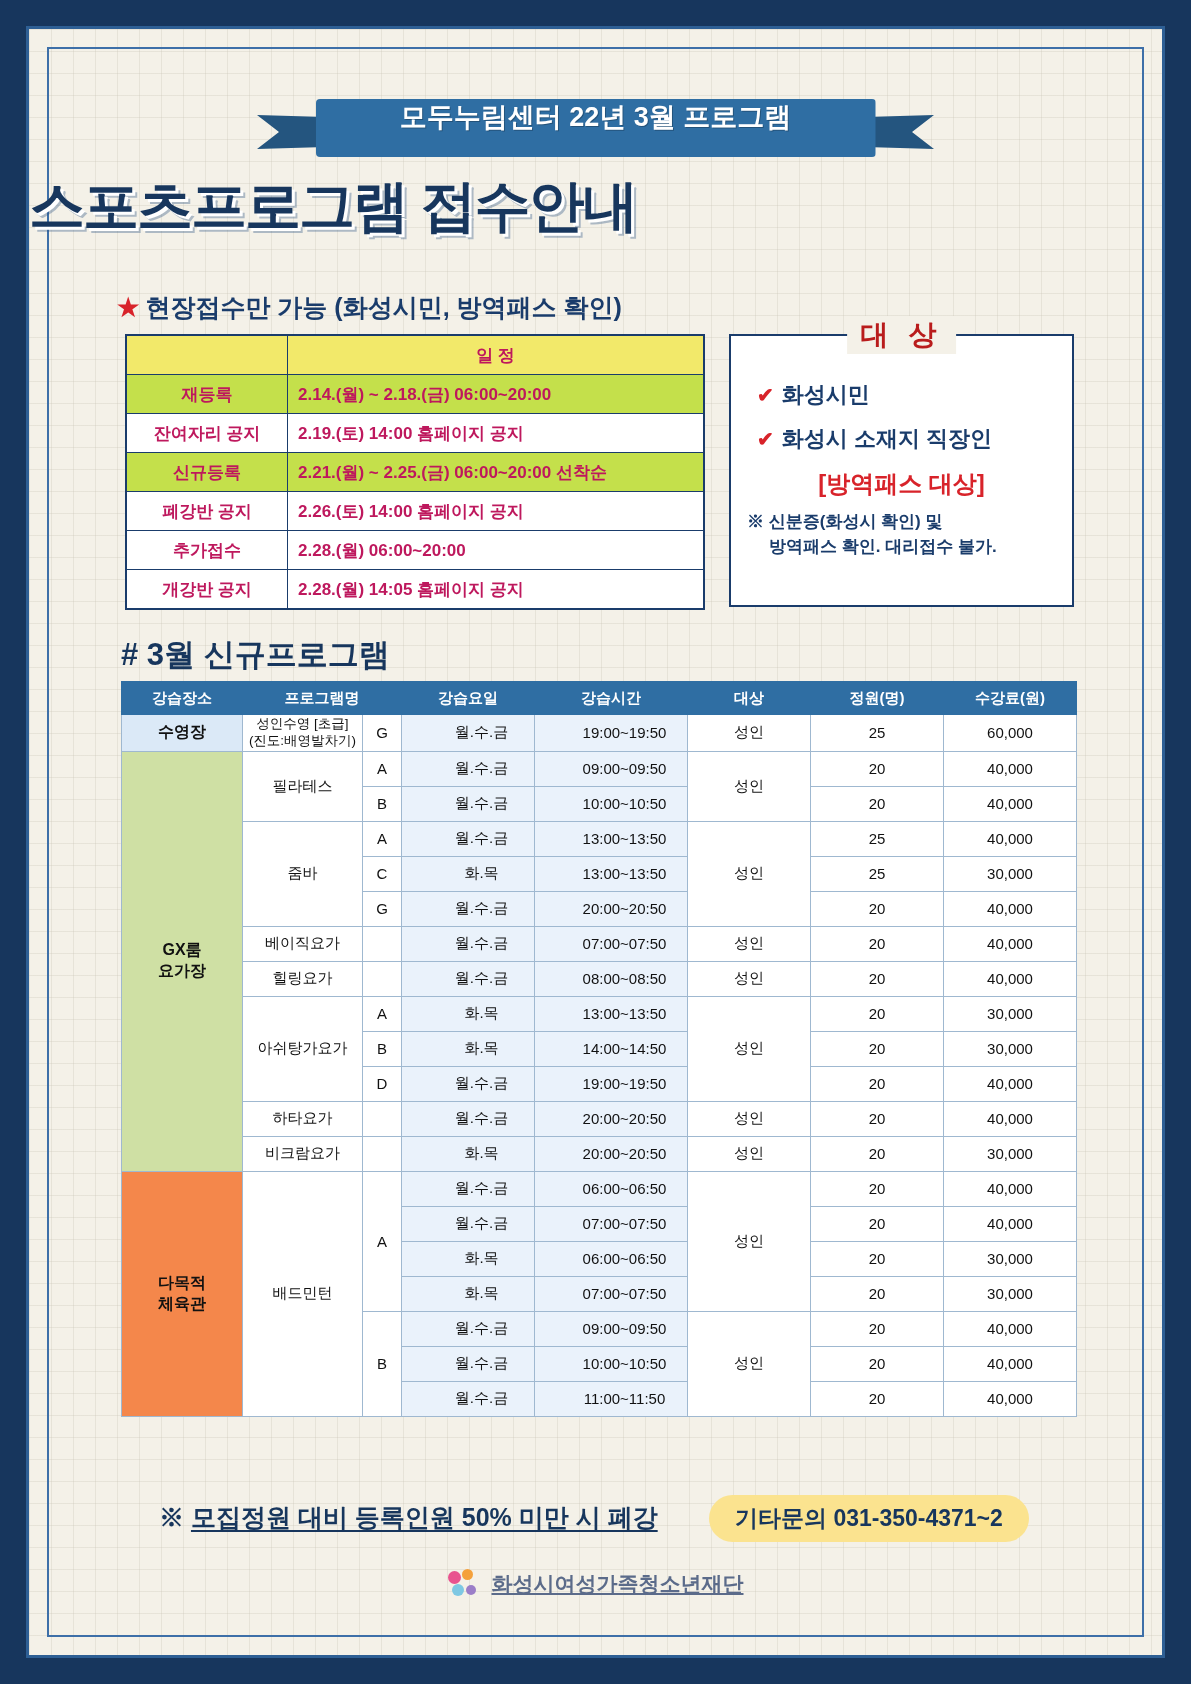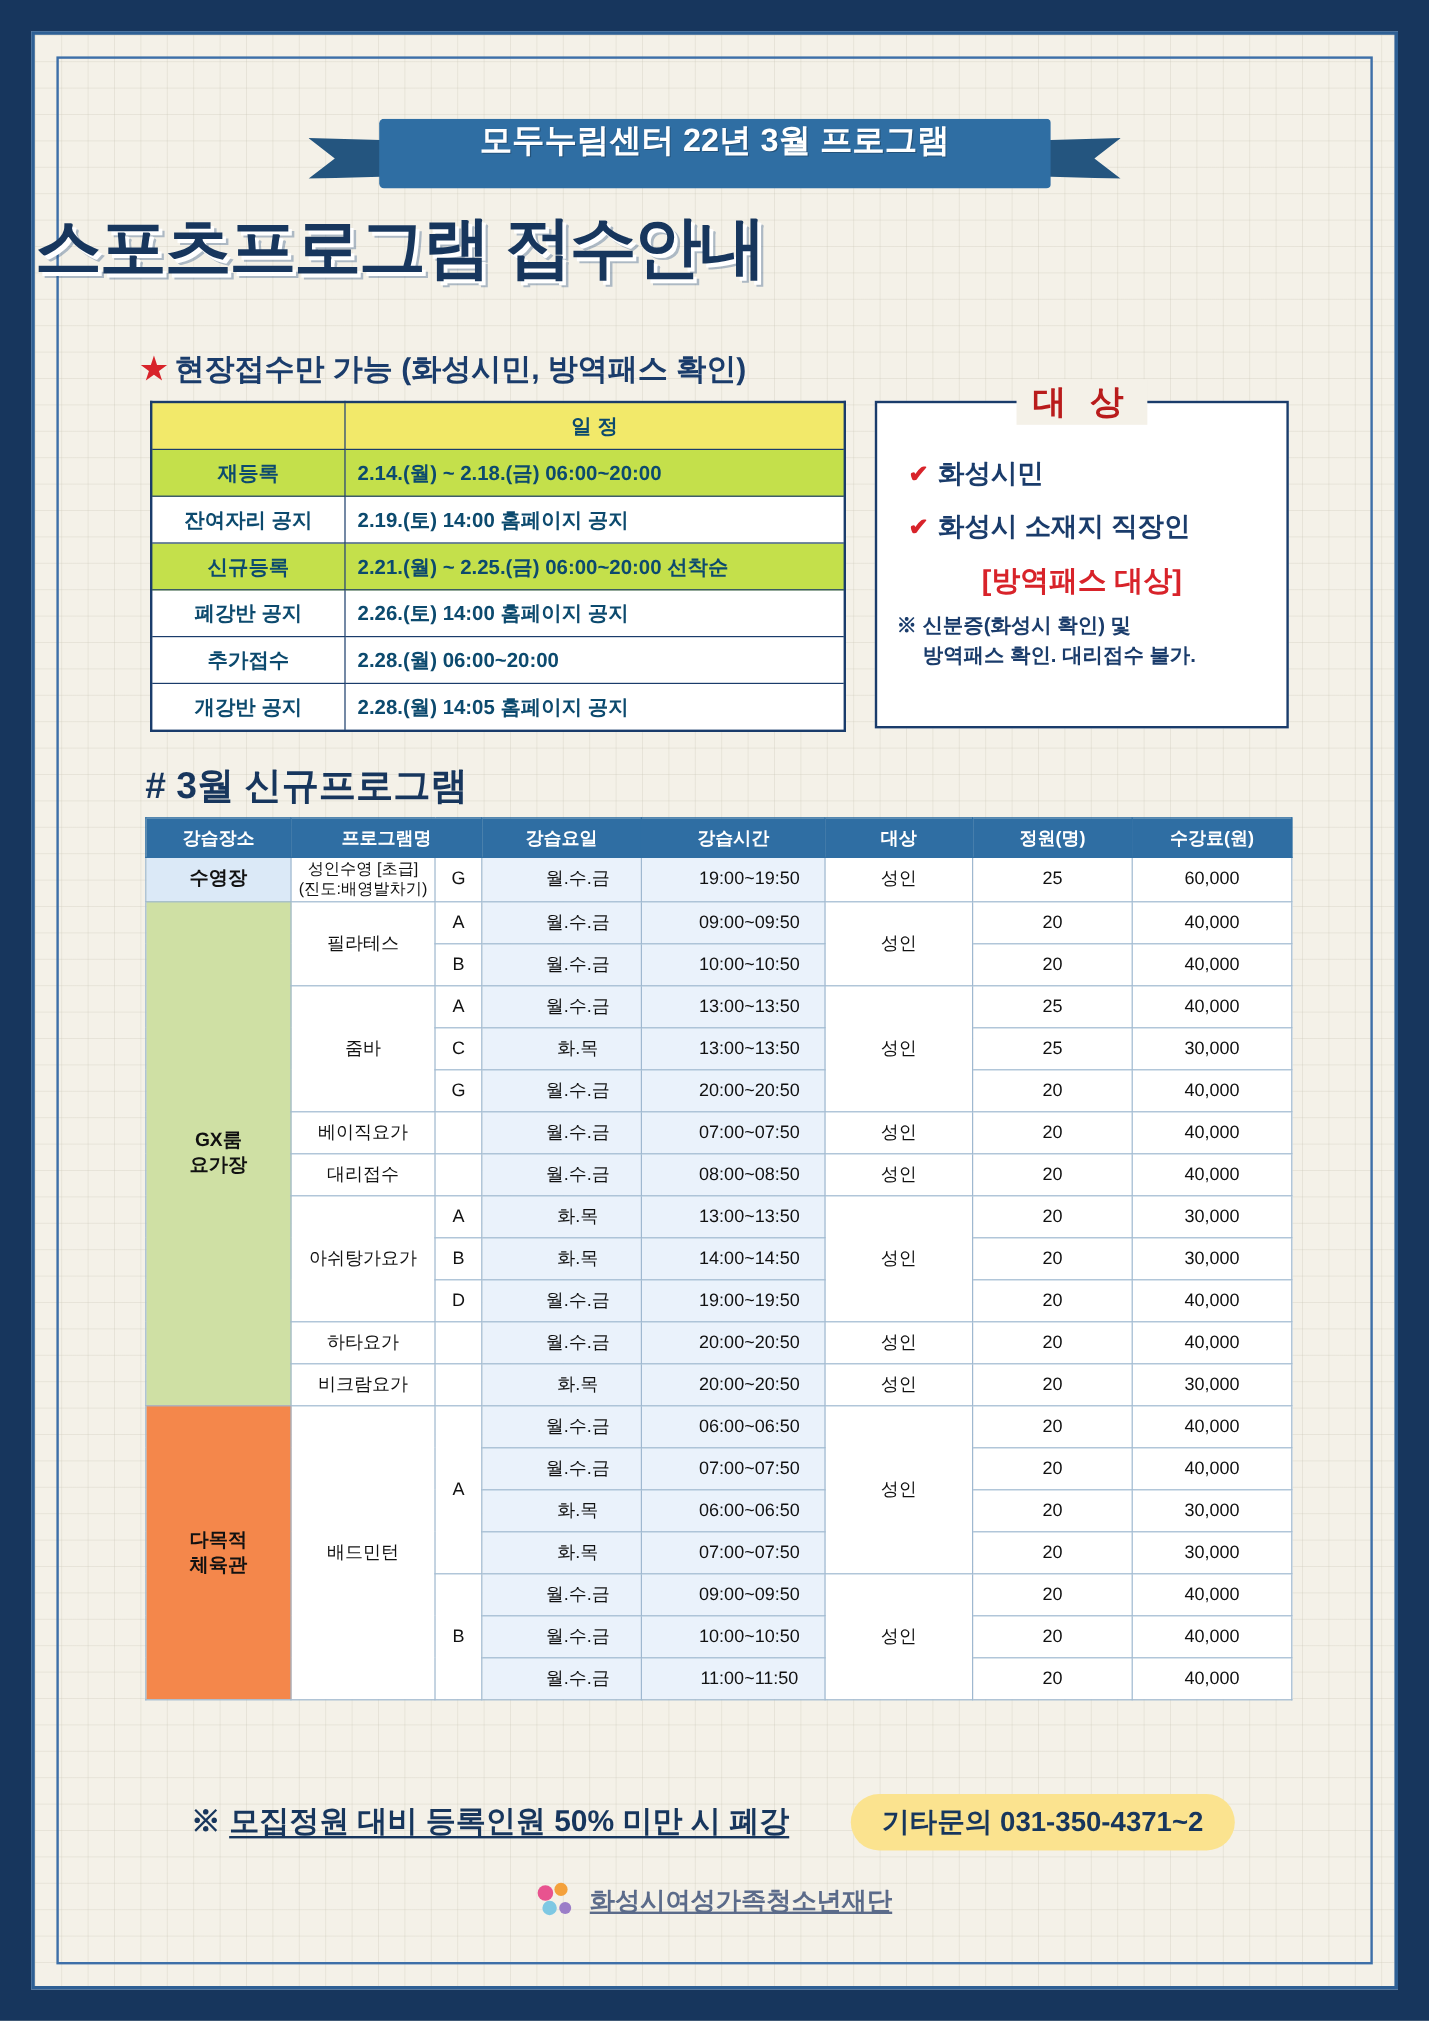--- a/index.html
+++ b/index.html
@@ -59,21 +59,21 @@
 
   
   .sched{
     position:absolute;left:96px;top:305px;width:580px;
     border-collapse:collapse;
     border:2px solid #1a3c6b;
     background:#fff;
   }
   .sched td{
     border:1px solid #1a3c6b;
-    height:38px;font-size:17px;color:#0c4a6e;font-weight:bold;
+    height:38px;font-size:17px;color:#be185d;font-weight:bold;
     padding:0 10px;
   }
   .sched td.lbl{width:140px;text-align:center;}
   .sched tr.hl td{background:#c4e04b;}
   .sched td.head{background:#f2e96a;text-align:center;font-size:17px;}
 
   
   .target{
     position:absolute;left:700px;top:305px;width:345px;height:273px;
     border:2px solid #1a3c6b;background:#fff;box-sizing:border-box;
@@ -278,21 +278,21 @@
         <tr>
           <td class="prog-name" rowspan="1">베이직요가</td>
           <td rowspan="1" style="width: 36px;"></td>
           <td class="alt">월.수.금</td>
           <td class="alt">07:00~07:50</td>
           <td rowspan="1">성인</td>
           <td>20</td>
           <td>40,000</td>
         </tr>
         <tr>
-          <td class="prog-name" rowspan="1">대리접수</td>
+          <td class="prog-name" rowspan="1">힐링요가</td>
           <td rowspan="1" style="width: 36px;"></td>
           <td class="alt">월.수.금</td>
           <td class="alt">08:00~08:50</td>
           <td rowspan="1">성인</td>
           <td>20</td>
           <td>40,000</td>
         </tr>
         <tr>
           <td class="prog-name" rowspan="3">아쉬탕가요가</td>
           <td rowspan="1" style="width: 36px;">A</td>

